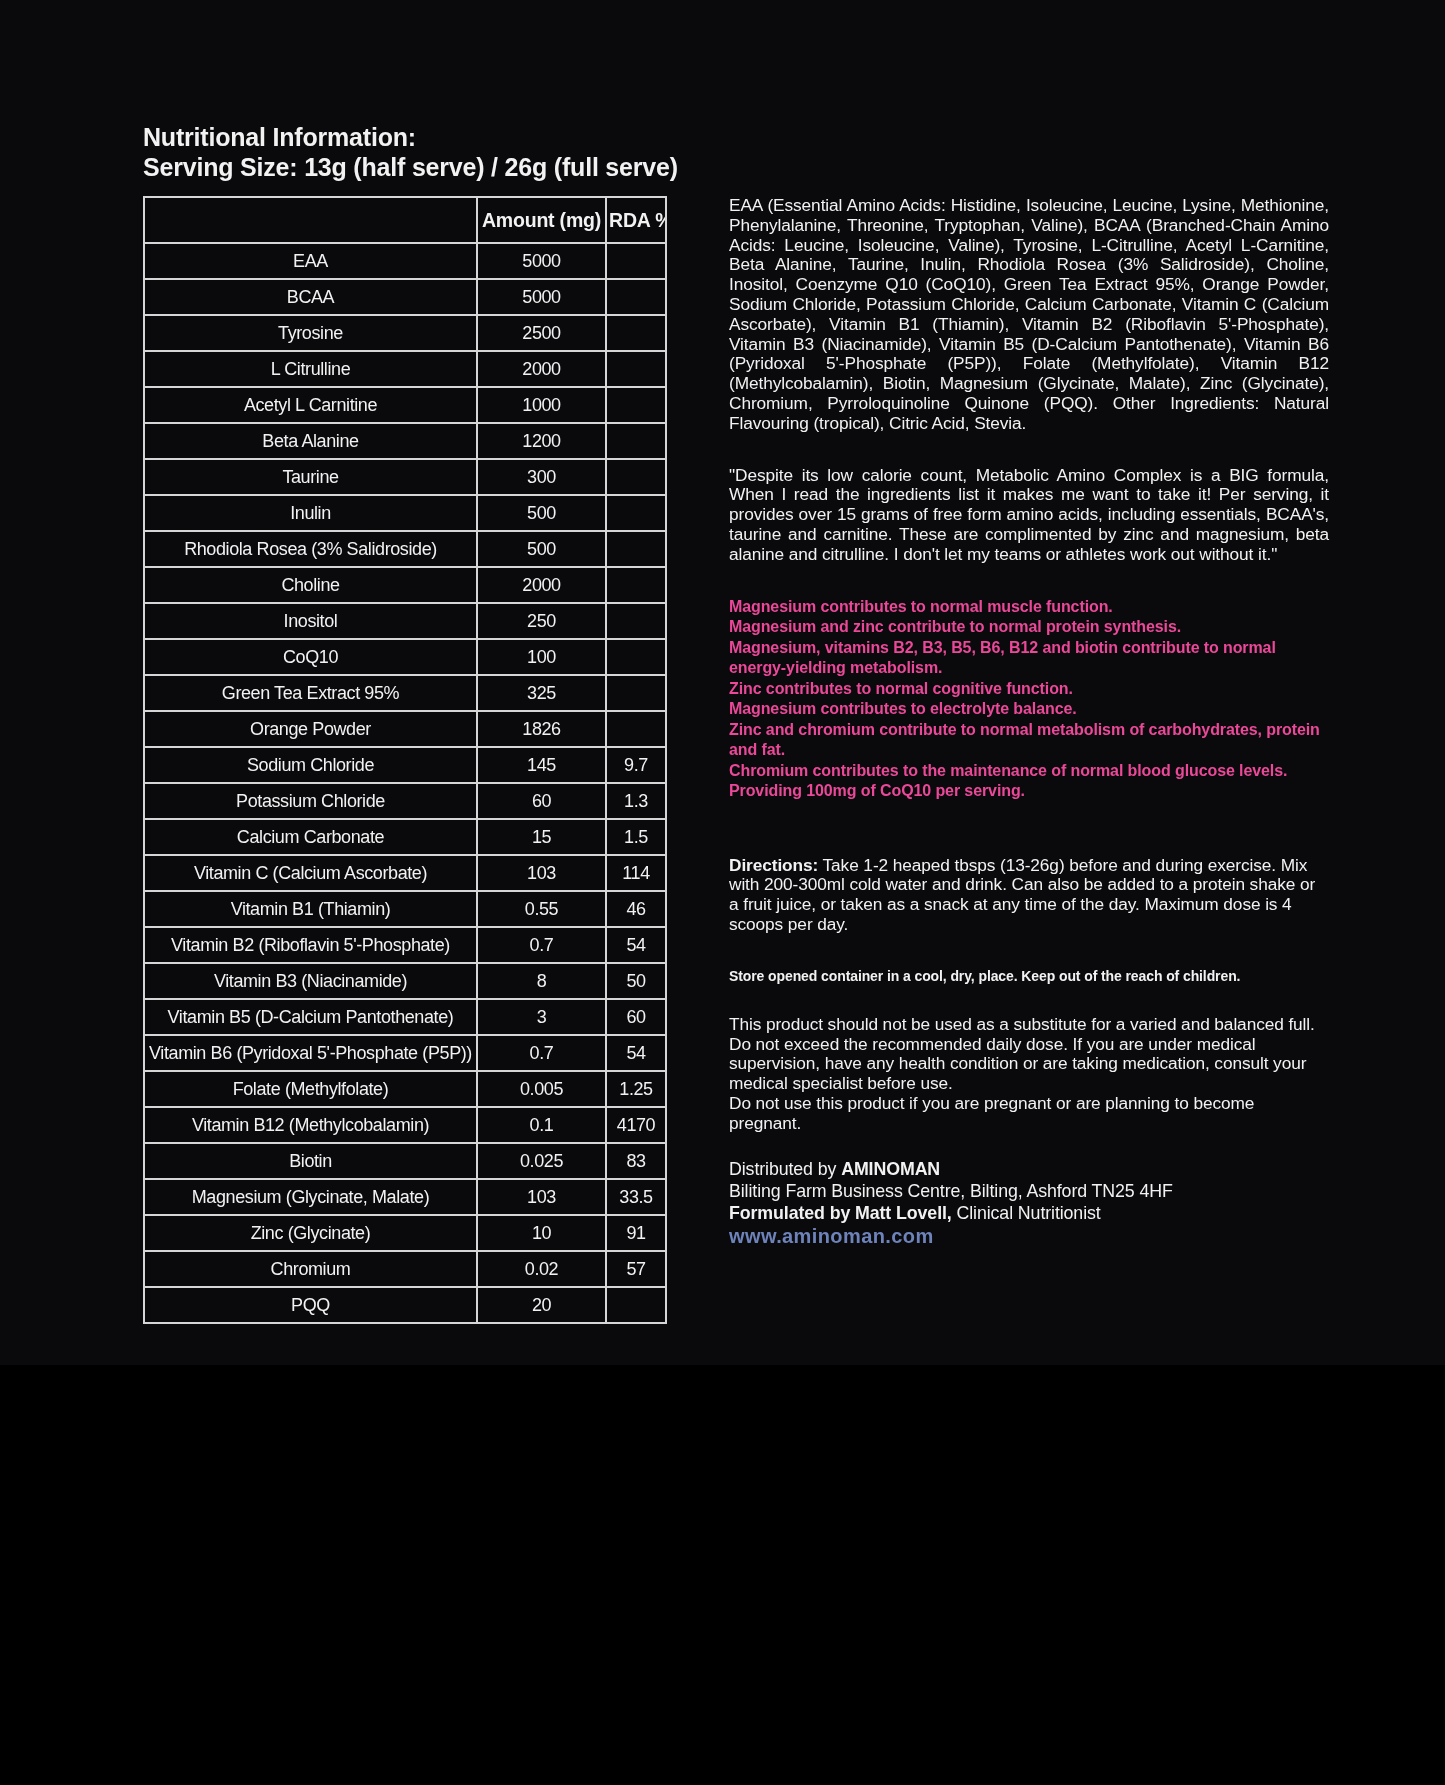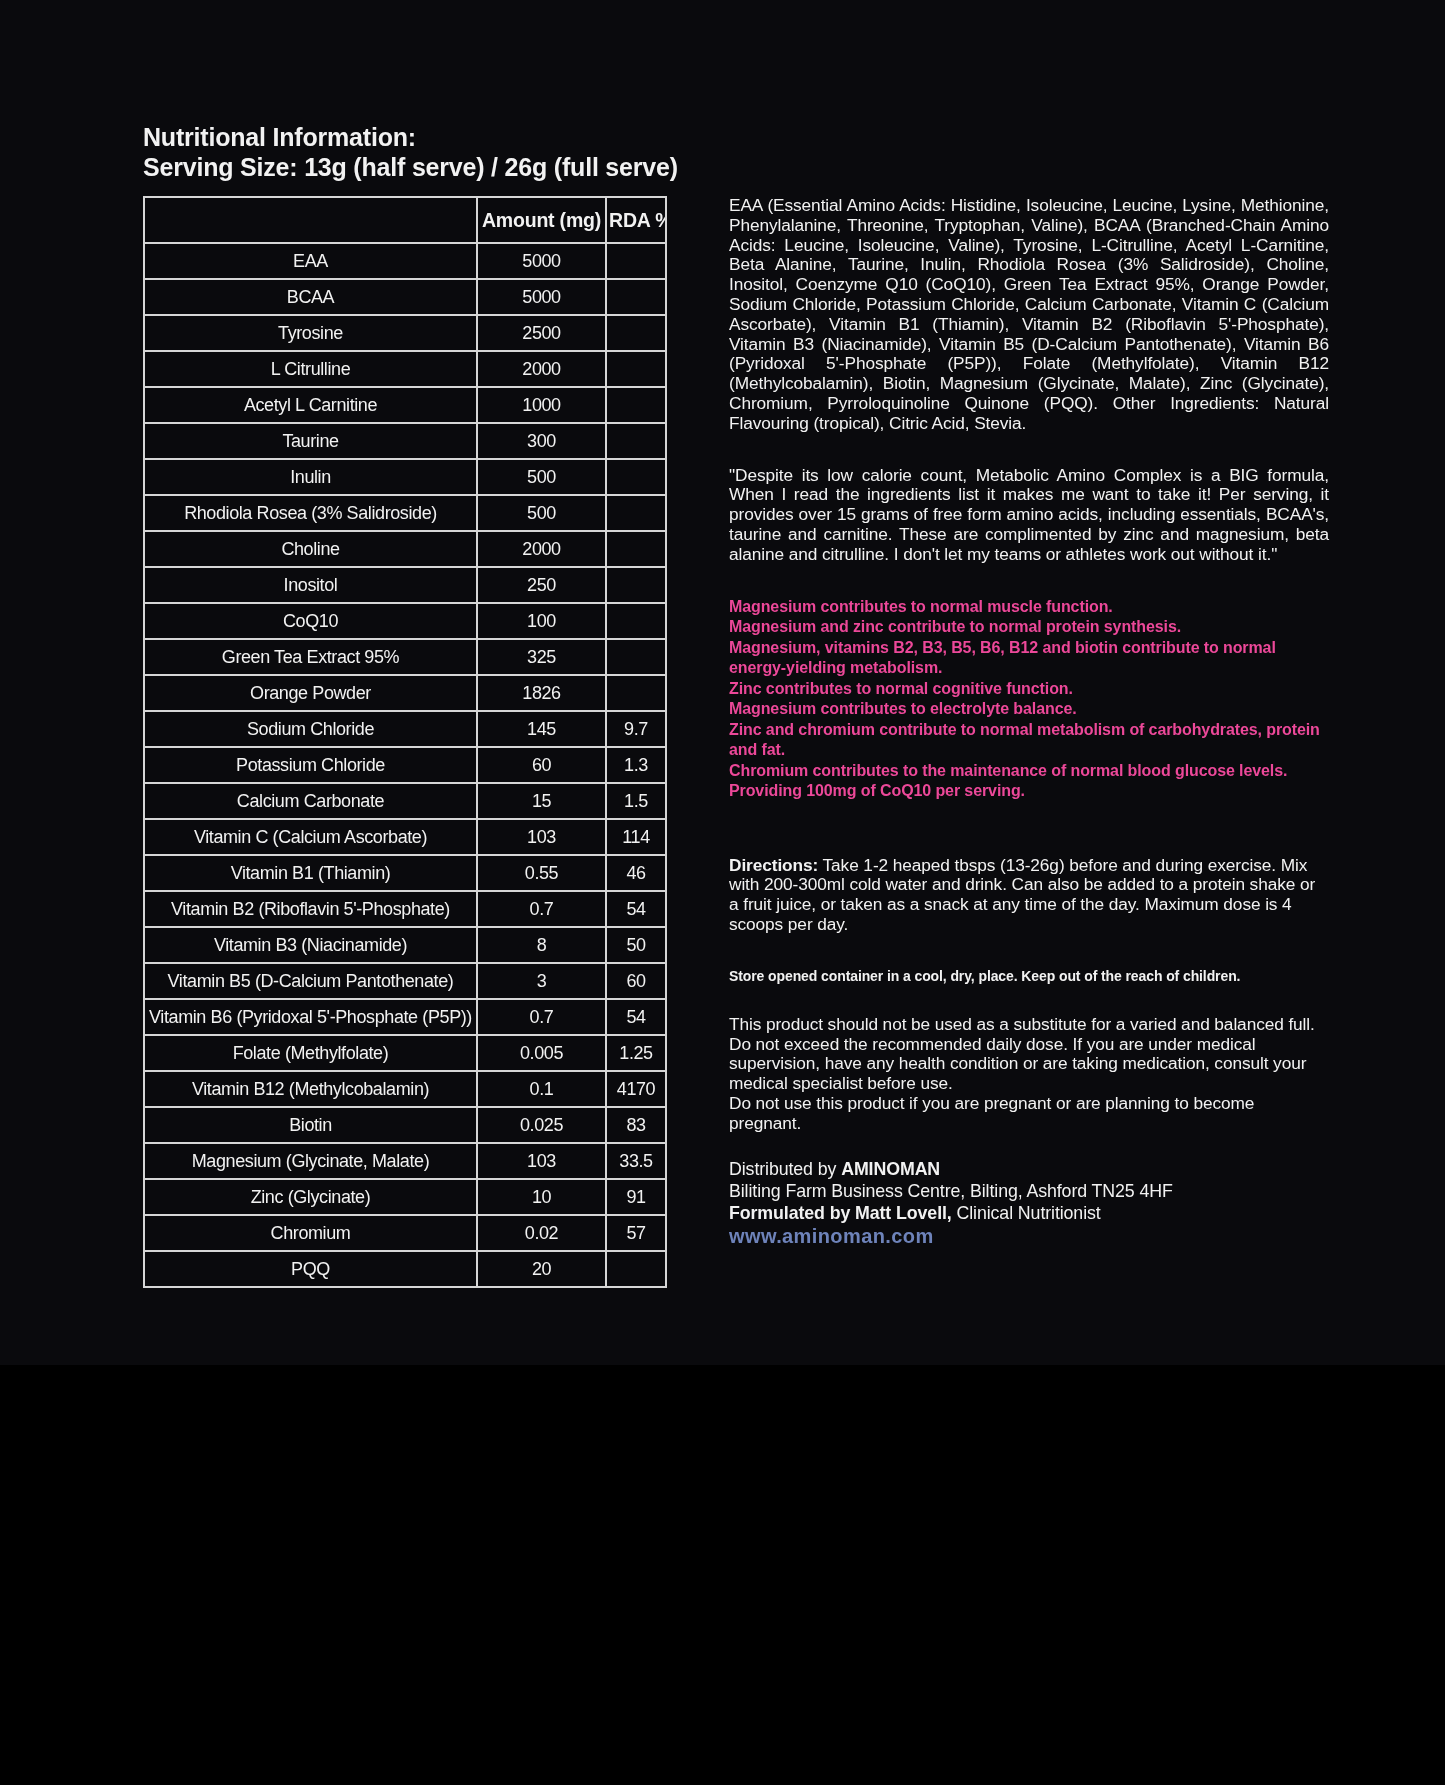--- a/index.html
+++ b/index.html
@@ -94,20 +94,25 @@
       <td>2000</td>
       <td></td>
     </tr>
 
     <tr>
       <td>Acetyl L Carnitine</td>
       <td>1000</td>
       <td></td>
     </tr>
 
+    <tr>
+      <td>Beta Alanine</td>
+      <td>1200</td>
+      <td></td>
+    </tr>
 
     <tr>
       <td>Taurine</td>
       <td>300</td>
       <td></td>
     </tr>
 
     <tr>
       <td>Inulin</td>
       <td>500</td>

